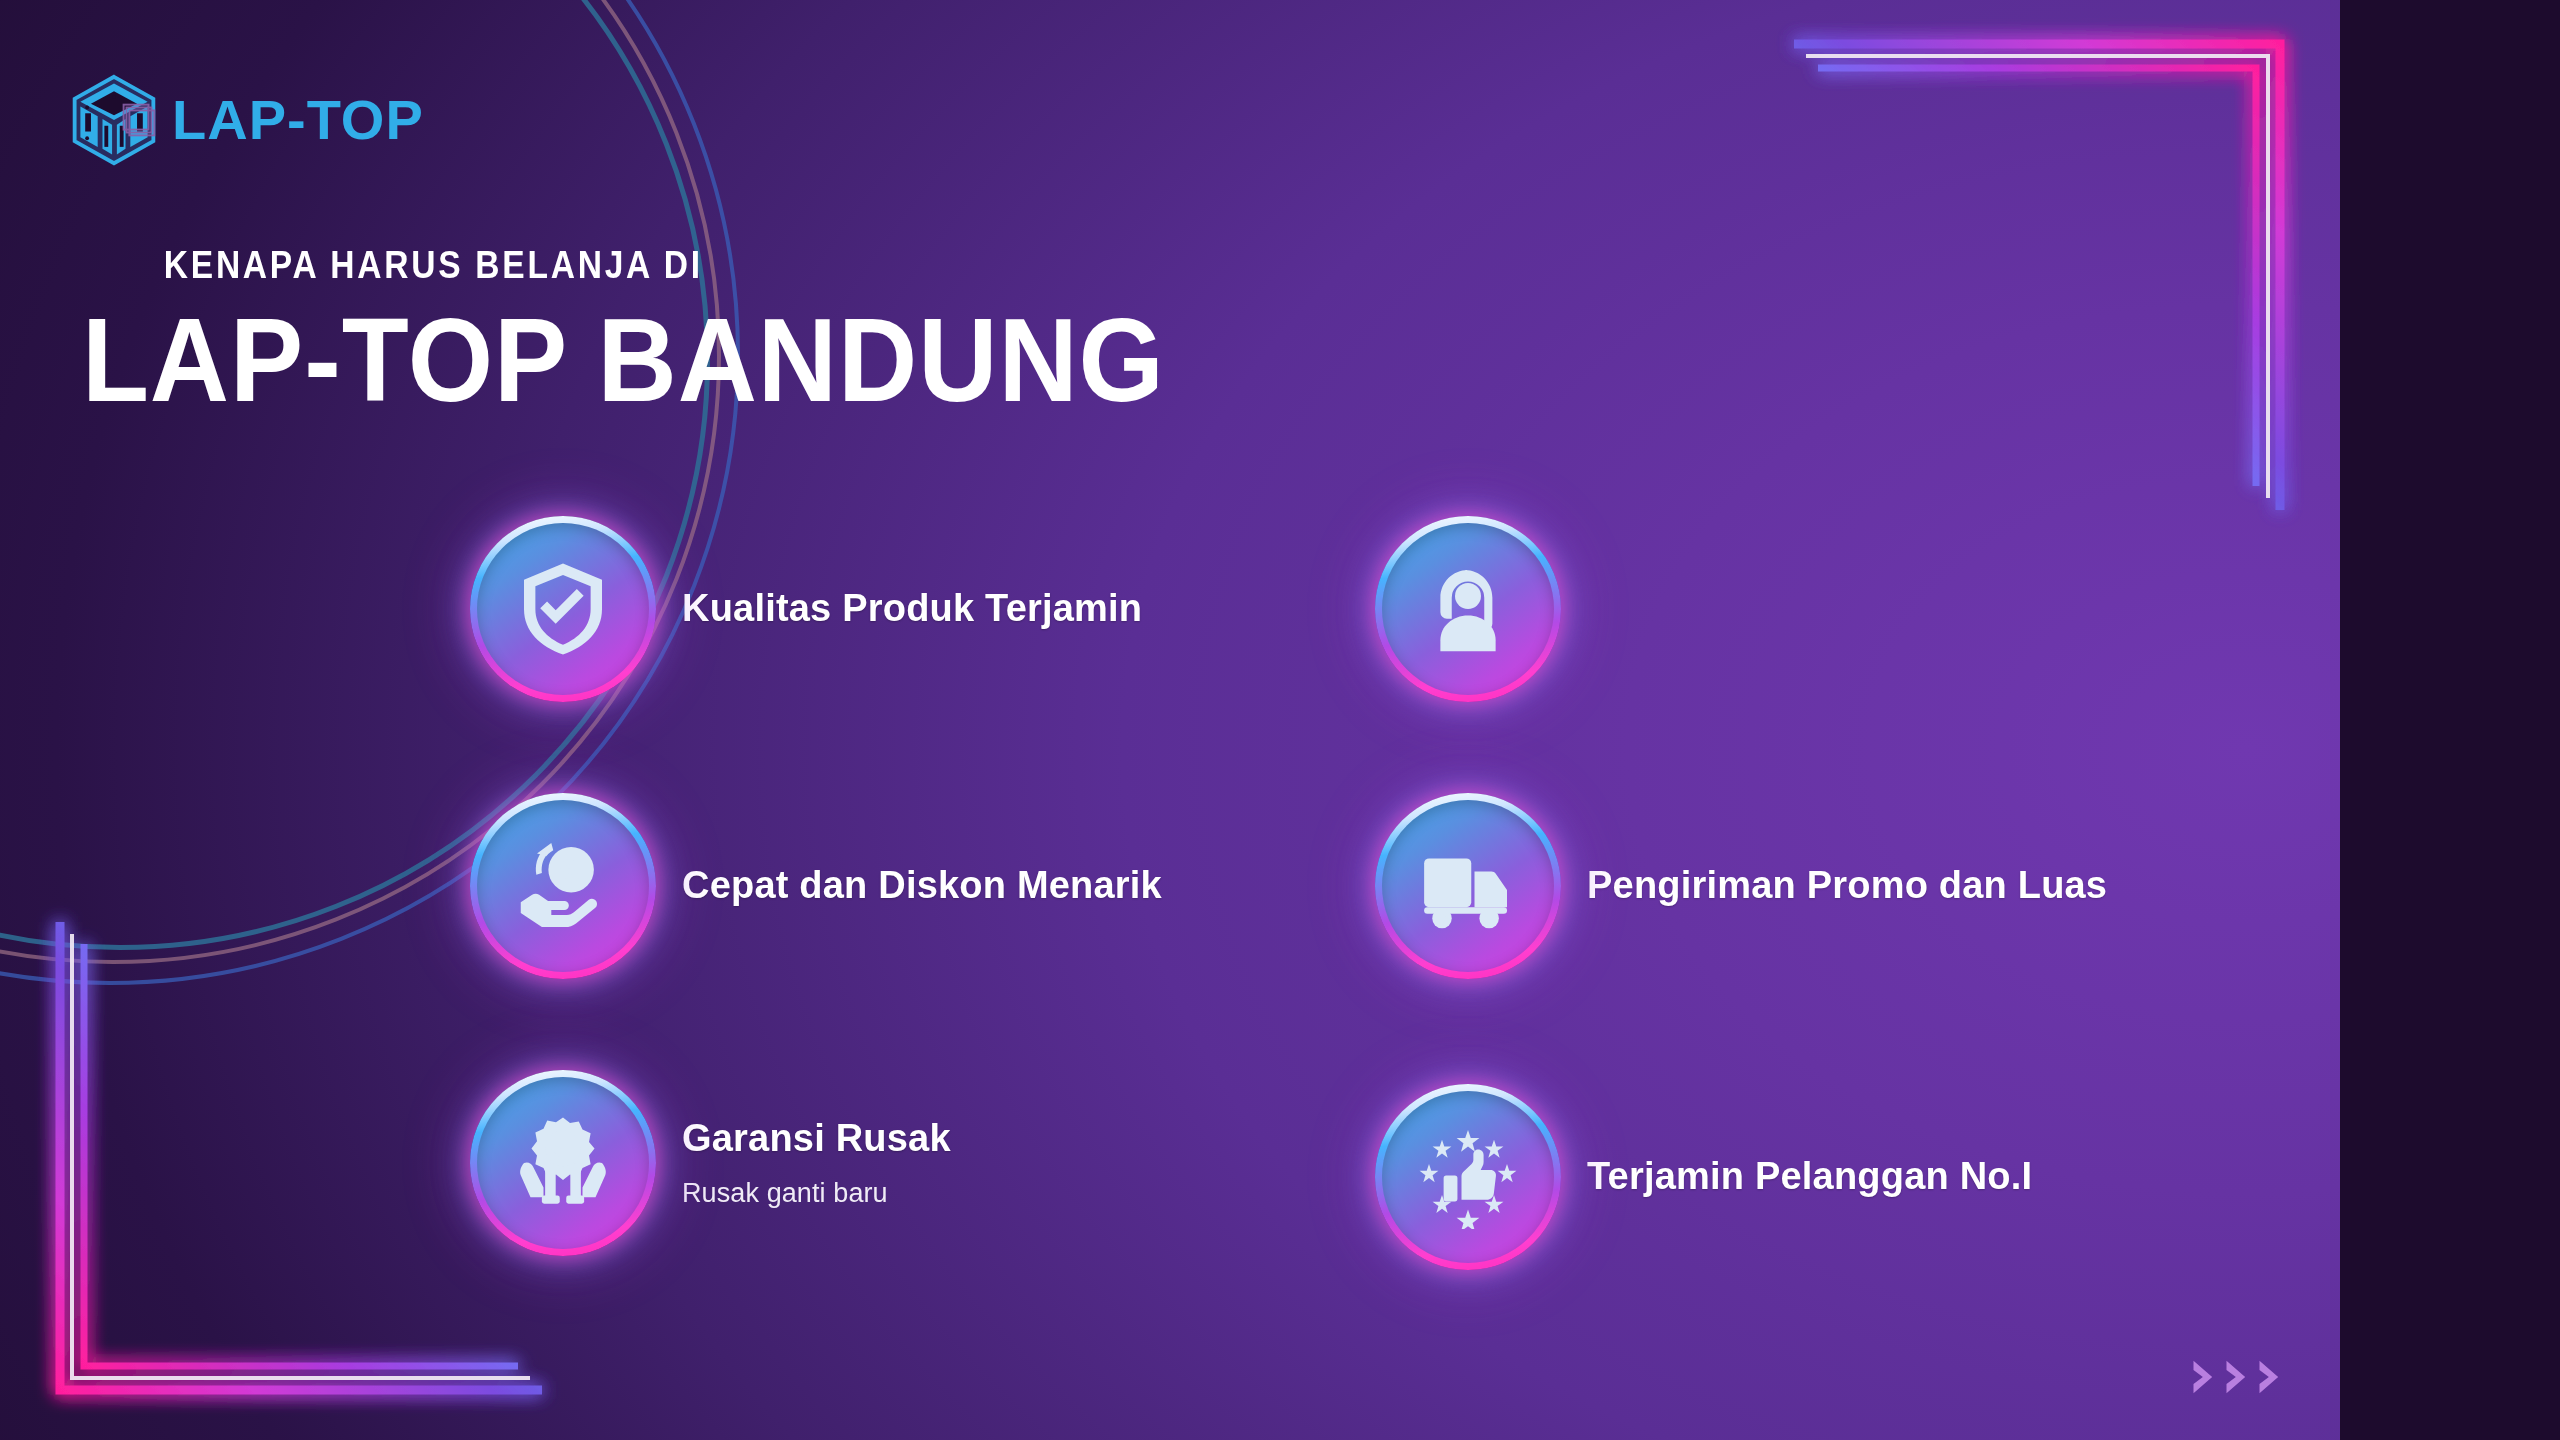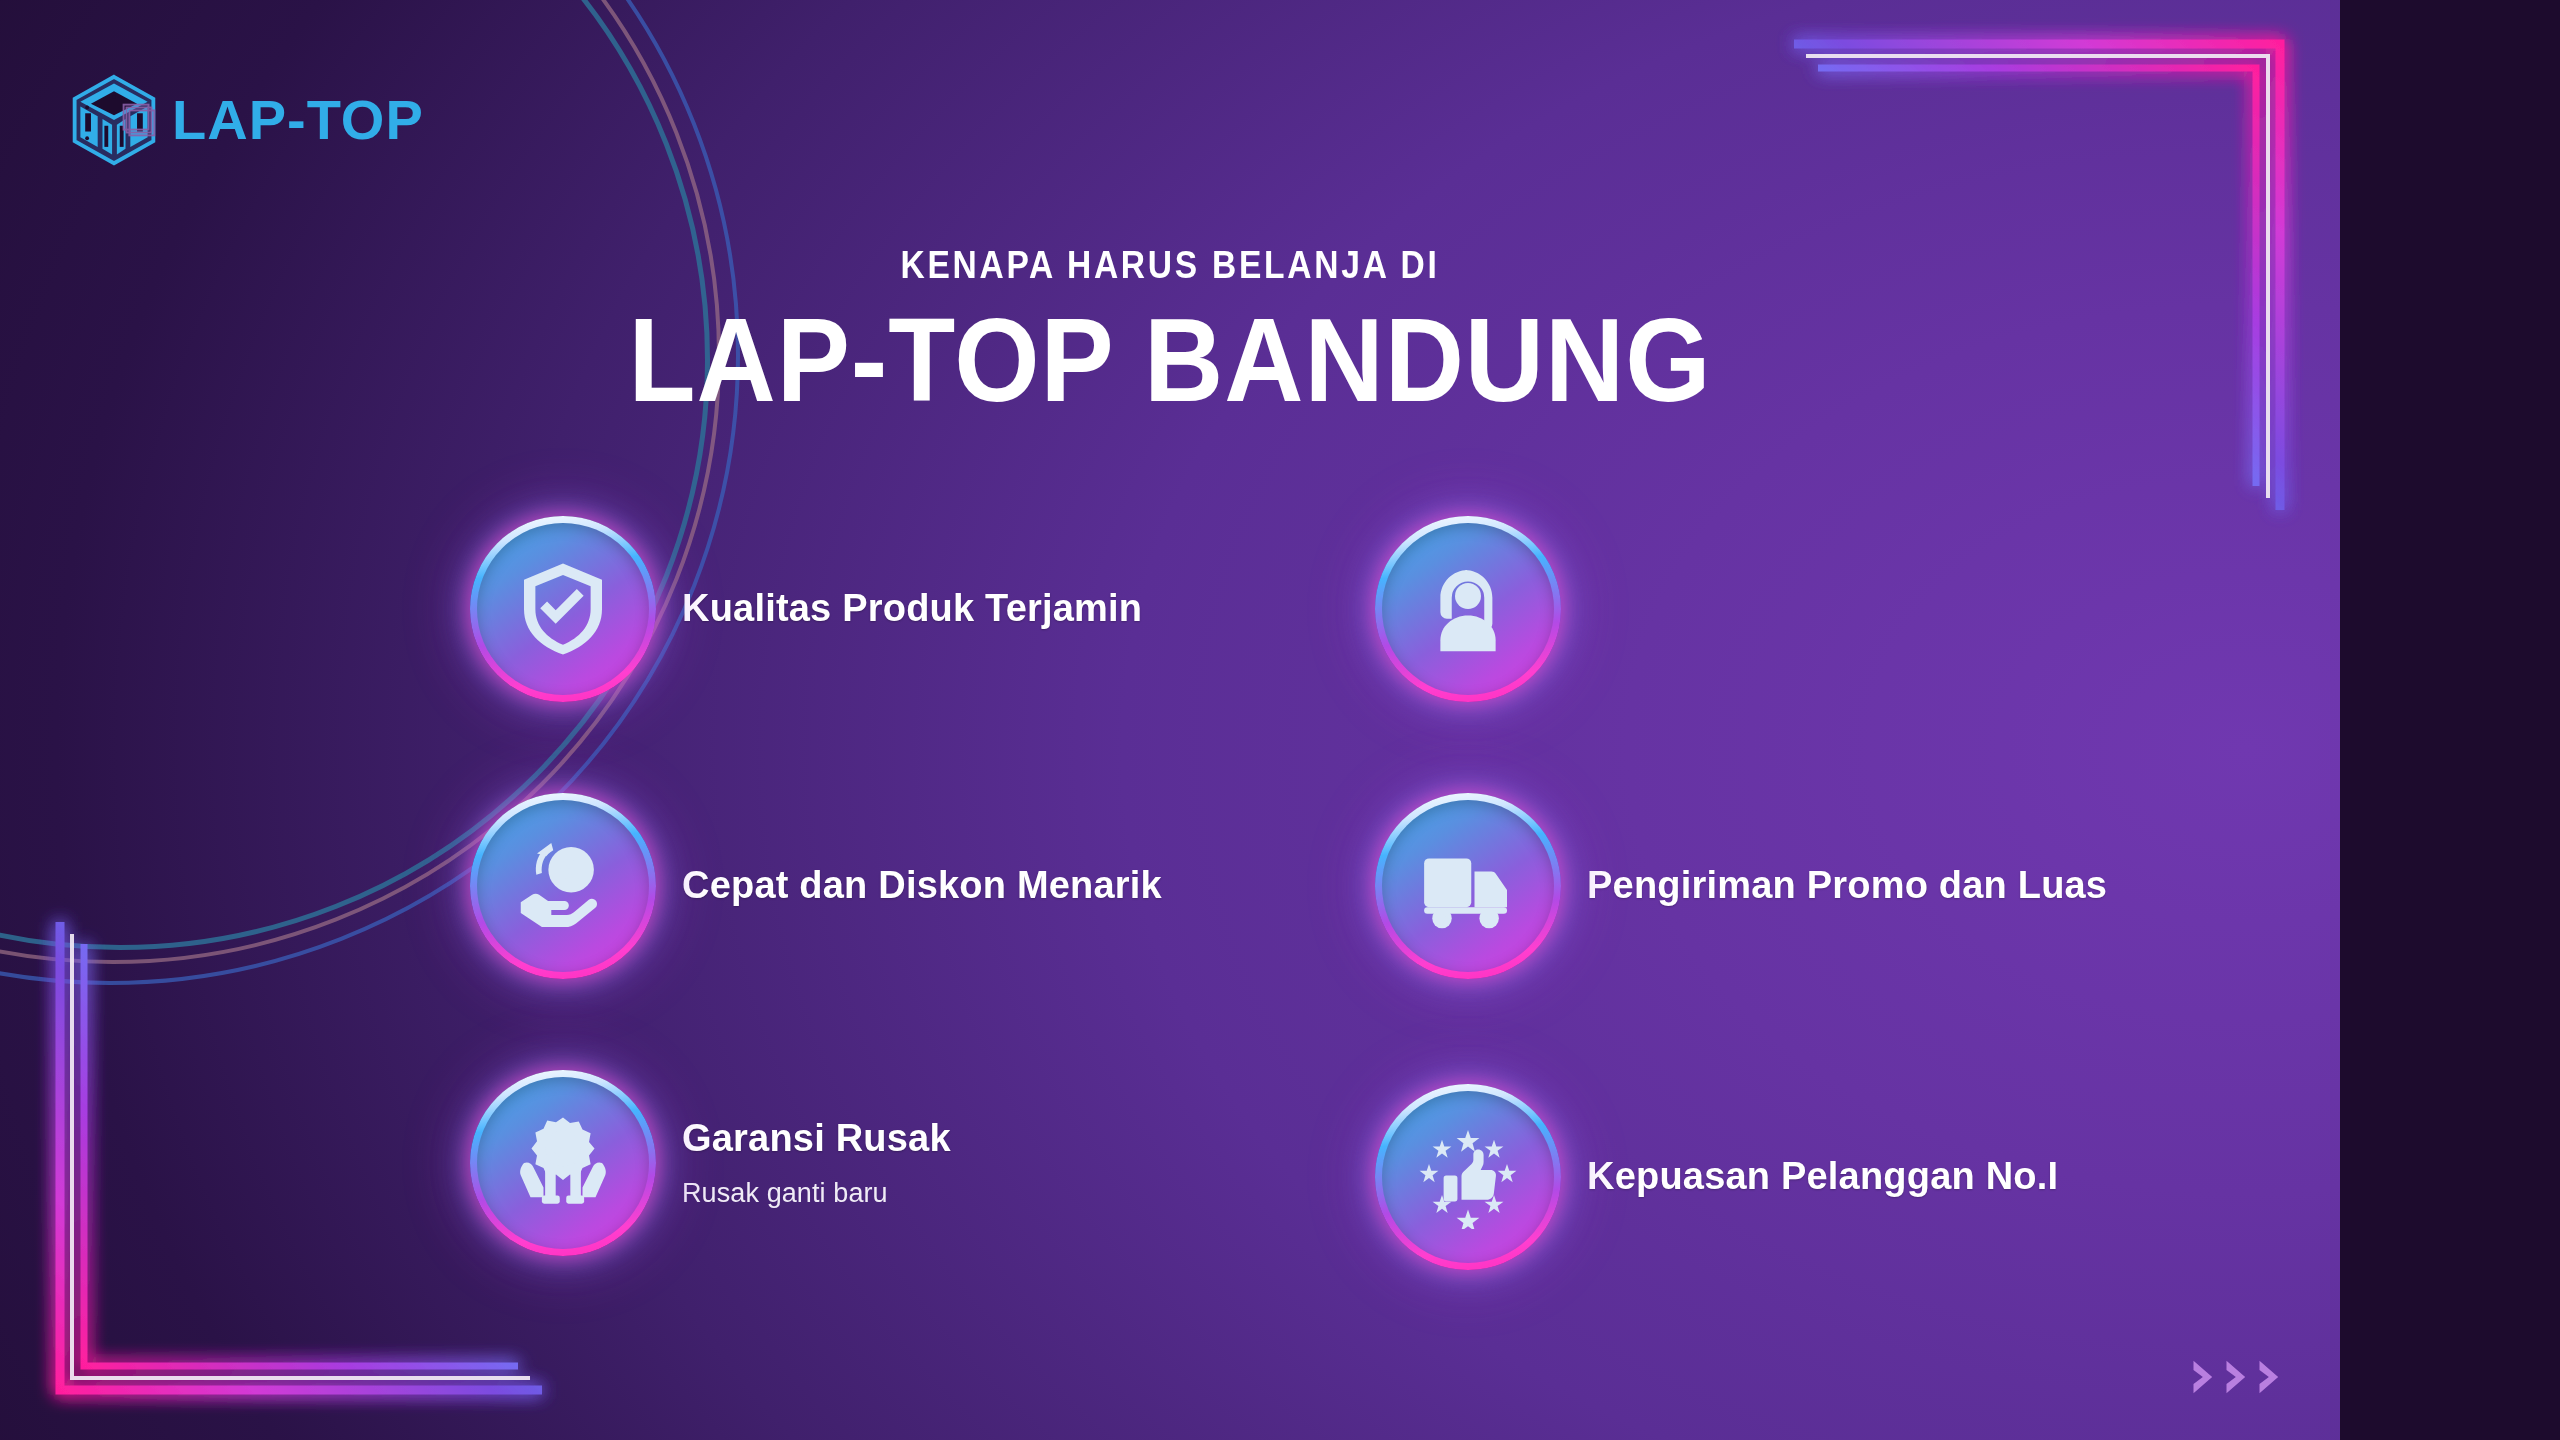--- a/index.html
+++ b/index.html
@@ -50,21 +50,21 @@
   }
   #logo .logo-mark { width:96px; height:96px; display:block; }
   #logo .logo-text {
     font-size:56px; font-weight:bold; color:#31ade8;
     letter-spacing:1px; line-height:1;
     font-family:"Liberation Sans", sans-serif;
   }
 
   
   #heading-block {
-    position:absolute; left:0; right:0; top:245px; text-align:center;
+    position:absolute; left:0; right:0; top:245px; text-align:left;
   }
   #eyebrow {
     font-size:39px; font-weight:bold; color:#ffffff;
     letter-spacing:3.2px; line-height:1;
     transform:scaleX(.86); transform-origin:center;
     font-family:"Liberation Sans", sans-serif;
   }
   #headline {
     margin-top:16px;
     font-size:118px; font-weight:bold; color:#ffffff;
@@ -356,21 +356,21 @@
               <polygon points="16,43 17.4,47.2 21.8,47.2 18.2,49.9 19.5,54.2 16,51.6 12.5,54.2 13.8,49.9 10.2,47.2 14.6,47.2"></polygon>
               <polygon points="8,24 9.4,28.2 13.8,28.2 10.2,30.9 11.5,35.2 8,32.6 4.5,35.2 5.8,30.9 2.2,28.2 6.6,28.2"></polygon>
               <polygon points="16,9 17.4,13.2 21.8,13.2 18.2,15.9 19.5,20.2 16,17.6 12.5,20.2 13.8,15.9 10.2,13.2 14.6,13.2"></polygon>
             </g>
             <rect x="17" y="31" width="8.5" height="16" rx="1.6"></rect>
             <path d="M28 47V31.5c0-1 .4-2 1.2-2.7l5-4.8c.7-.7 1.1-1.6 1.1-2.6V18c0-1.7 1.4-3 3-3 1.9 0 3.3 1.5 3.3 3.4v4.3c0 .9-.2 1.8-.6 2.6l-1.2 2.4h6.2c1.9 0 3.4 1.6 3.2 3.5l-1.3 10.9c-.2 2.2-2.1 3.9-4.4 3.9H28z"></path>
           </svg>
         </div>
       </div>
       <div class="feature-text">
-        <div class="feature-title">Kepuasan Pelanggan No.I</div>
+        <div class="feature-title">Terjamin Pelanggan No.I</div>
       </div>
     </div>
 
   </div>
 
   <div id="chevrons">
     <svg viewBox="0 0 24 32">
         <path d="M3 2 L19 16 L3 30 V22 L11 16 L3 10 Z"></path>
       </svg>
     <svg viewBox="0 0 24 32">

